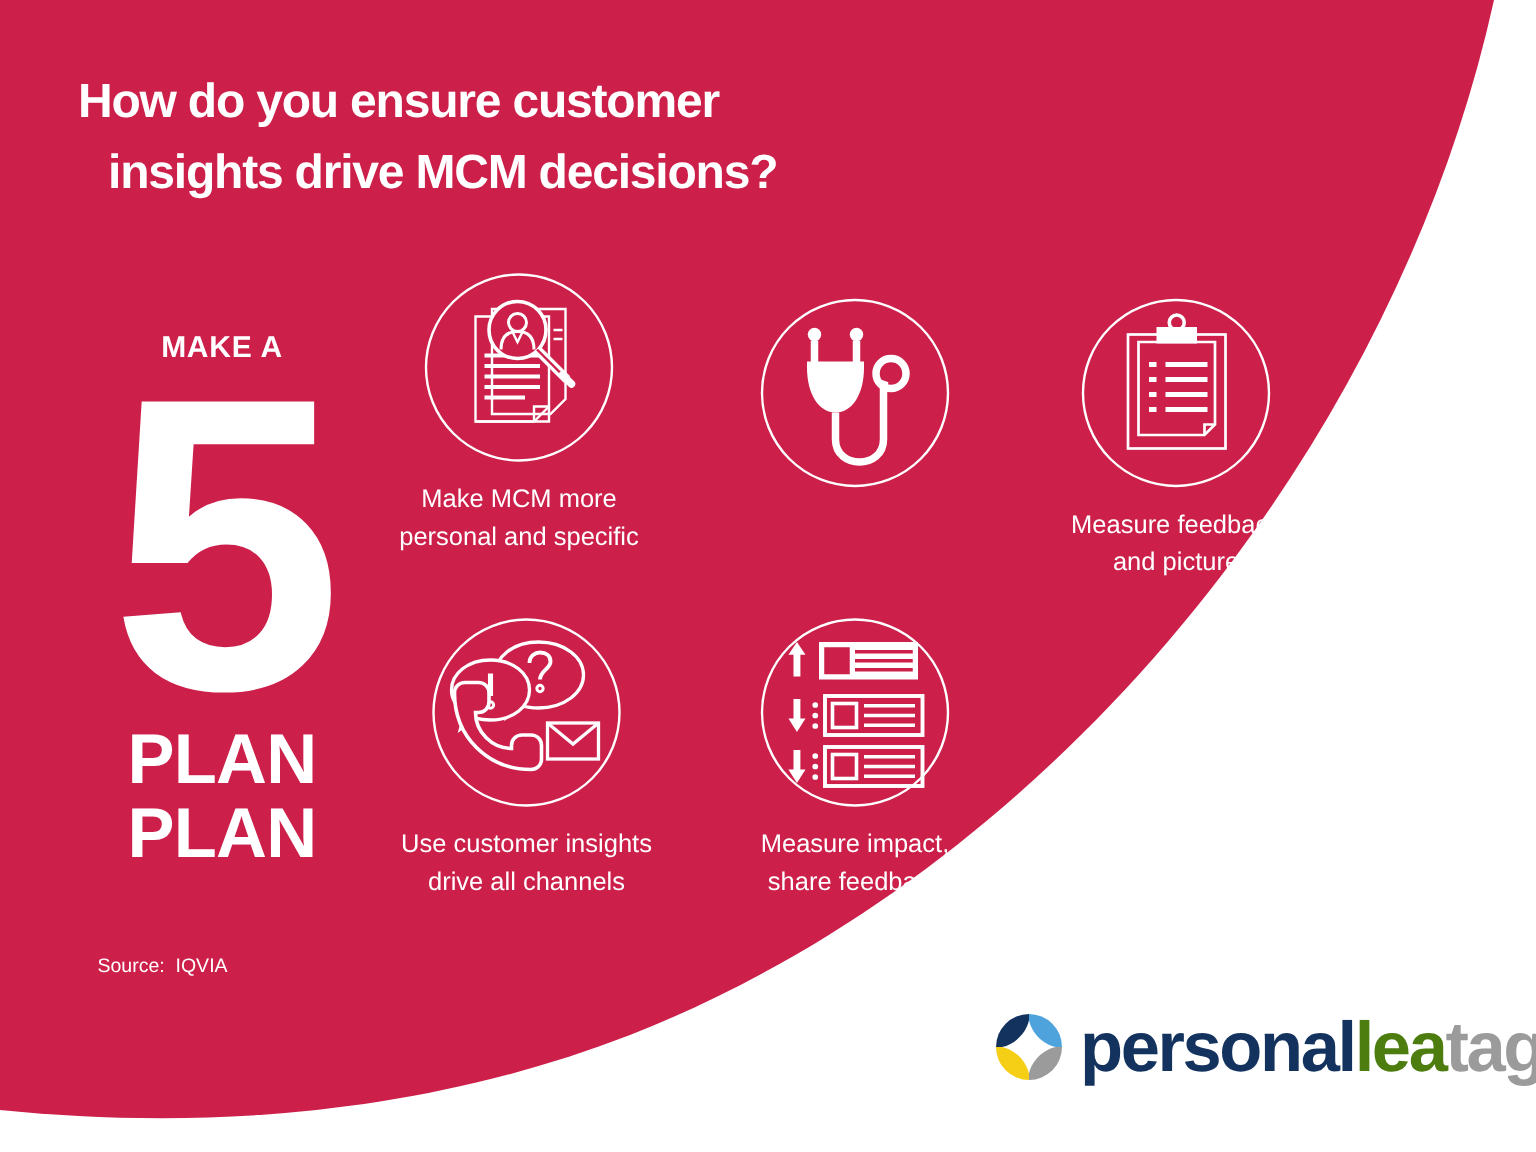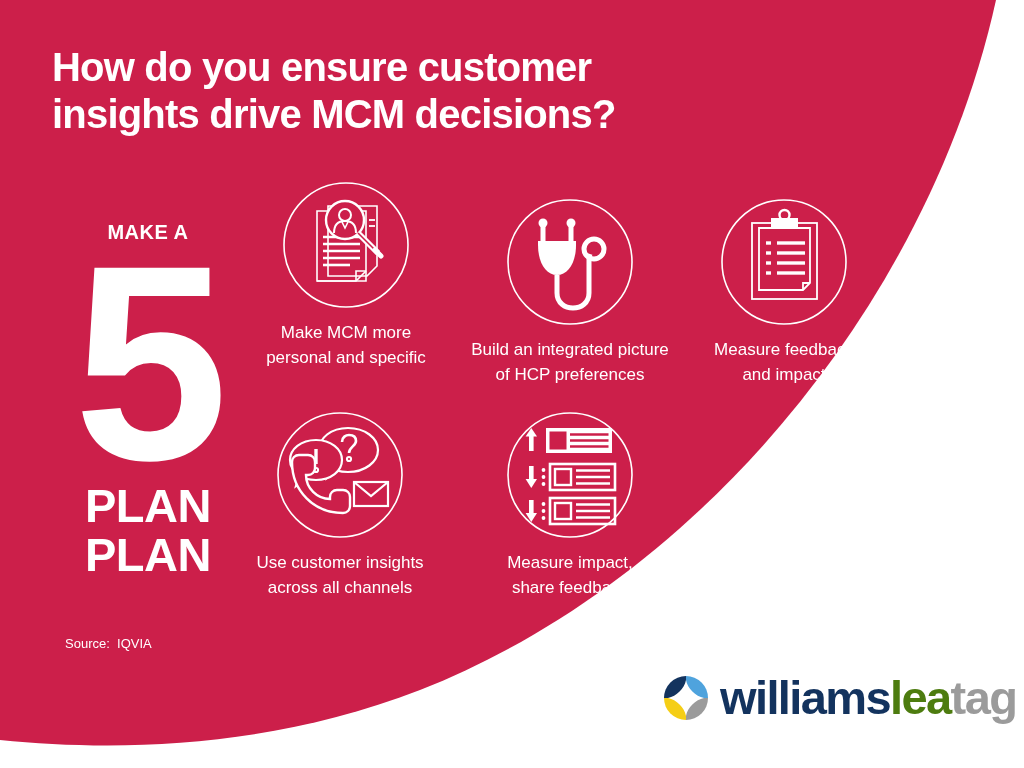--- a/index.html
+++ b/index.html
@@ -24,26 +24,26 @@
     height: 768px;
   }
 
   
   .headline {
     position: absolute;
     left: 52px;
     top: 44px;
     width: 700px;
     color: #ffffff;
-    font-size: 40px;
+    font-size: 32px;
     line-height: 47px;
     font-weight: bold;
     letter-spacing: -0.8px;
   }
-  .headline .l2 { display: block; }
+  .headline .l2 { display: block; margin-left: 20px; }
 
   
   .plan {
     position: absolute;
     left: 48px;
     top: 216px;
     width: 200px;
     text-align: center;
     color: #ffffff;
   }
@@ -194,24 +194,20 @@
 
         <path d="M38,30 L38,48 C38,62 45,70 52,70 C59,70 66,62 66,48 L66,30" fill="none" stroke="#ffffff" stroke-width="5"></path>
 
         <path d="M33,48 C33,66 41,78 52,78 C63,78 71,66 71,48 L71,44 L33,44 Z" fill="#ffffff"></path>
 
         <path d="M52,78 L52,96 C52,106 60,111 68,111 C76,111 84,106 84,96 L84,60" fill="none" stroke="#ffffff" stroke-width="5"></path>
 
         <circle cx="89" cy="52" r="10" fill="none" stroke="#ffffff" stroke-width="5"></circle>
         <path d="M84,60 L85,57" stroke="#ffffff" stroke-width="5"></path>
       </svg>
-    </div>
-    <div class="caption">
-      <span>Build an integrated picture</span><br>
-      <span>of HCP preferences</span>
     </div>
   </div>
 
   <div class="cell" style="left:669px; top:197px;">
     <div class="circle-wrap">
       <svg width="130" height="130" viewBox="0 0 130 130">
         <circle cx="65" cy="65" r="62" fill="none" stroke="#ffffff" stroke-width="1.6"></circle>
 
         <rect x="33" y="26" width="65" height="76" fill="none" stroke="#ffffff" stroke-width="1.8"></rect>
 
@@ -228,25 +224,25 @@
           <line x1="58" y1="56" x2="86" y2="56"></line>
           <line x1="47" y1="66" x2="52" y2="66"></line>
           <line x1="58" y1="66" x2="86" y2="66"></line>
           <line x1="47" y1="76" x2="52" y2="76"></line>
           <line x1="58" y1="76" x2="86" y2="76"></line>
         </g>
       </svg>
     </div>
     <div class="caption">
       <span>Measure feedback</span><br>
-      <span>and impact</span>
-    </div>
-  </div>
-
-  <div class="cell" style="left:225px; top:410px;">
+      <span>and picture</span>
+    </div>
+  </div>
+
+  <div class="cell" style="left:236px; top:410px;">
     <div class="circle-wrap">
       <svg width="130" height="130" viewBox="0 0 130 130">
         <circle cx="65" cy="65" r="62" fill="none" stroke="#ffffff" stroke-width="1.6"></circle>
 
         <path d="M73,18 C90,18 103,28 103,40 C103,52 90,62 73,62 C69,62 65,61.5 62,60.5
                  L52,68 L55,57 C48,53 44,47 44,40 C44,28 56,18 73,18 Z" fill="#CC1F4A" stroke="#ffffff" stroke-width="2.2"></path>
         <path d="M67,32 C67,27 71,25 74,25 C78,25 81,27 81,31 C81,36 74,37 74,43" fill="none" stroke="#ffffff" stroke-width="2.6"></path>
         <circle cx="74" cy="49" r="2.1" fill="none" stroke="#ffffff" stroke-width="2"></circle>
 
         <path d="M41,30 C56,30 67,39 67,50 C67,61 56,70 41,70 C37,70 34,69.6 31,68.8
@@ -258,21 +254,21 @@
                  C40,62 37,65 33,65 L31,65 C31,78 42,89 55,89 L55,87
                  C55,83 58,80 62,80 L68,80 C72,80 75,83 75,87 L75,96
                  C75,100 72,103 68,103 C39,103 17,81 17,52 Z" fill="#CC1F4A" stroke="#ffffff" stroke-width="2.4"></path>
 
         <rect x="79" y="72" width="34" height="24" fill="#CC1F4A" stroke="#ffffff" stroke-width="2.2"></rect>
         <path d="M79,72 L96,86 L113,72" fill="none" stroke="#ffffff" stroke-width="2.2"></path>
       </svg>
     </div>
     <div class="caption">
       <span>Use customer insights</span><br>
-      <span>across all channels</span>
+      <span>drive all channels</span>
     </div>
   </div>
 
   <div class="cell" style="left:455px; top:410px;">
     <div class="circle-wrap">
       <svg width="130" height="130" viewBox="0 0 130 130">
         <circle cx="65" cy="65" r="62" fill="none" stroke="#ffffff" stroke-width="1.6"></circle>
 
         <g fill="#ffffff">
           <rect x="24" y="24" width="4.6" height="17"></rect>
@@ -328,17 +324,17 @@
       <g>
         <path d="M23,23 L23,1 A22,22 0 0 0 1,23 Z" fill="#13335E"></path>
         <path d="M23,23 L45,23 A22,22 0 0 0 23,1 Z" fill="#4FA3DD"></path>
         <path d="M23,23 L1,23 A22,22 0 0 0 23,45 Z" fill="#F5CE16"></path>
         <path d="M23,23 L23,45 A22,22 0 0 0 45,23 Z" fill="#9B9B9B"></path>
       </g>
       <path d="M23,5 C24.6,13.5 32.5,21.4 41,23 C32.5,24.6 24.6,32.5 23,41
                C21.4,32.5 13.5,24.6 5,23 C13.5,21.4 21.4,13.5 23,5 Z" fill="#ffffff"></path>
     </svg>
     <div class="logo-text">
-      <span class="lt-williams">williams</span><span class="lt-lea">lea</span><span class="lt-tag">tag</span>
+      <span class="lt-williams">personal</span><span class="lt-lea">lea</span><span class="lt-tag">tag</span>
     </div>
   </div>
 
 </div>
 
 </body></html>

